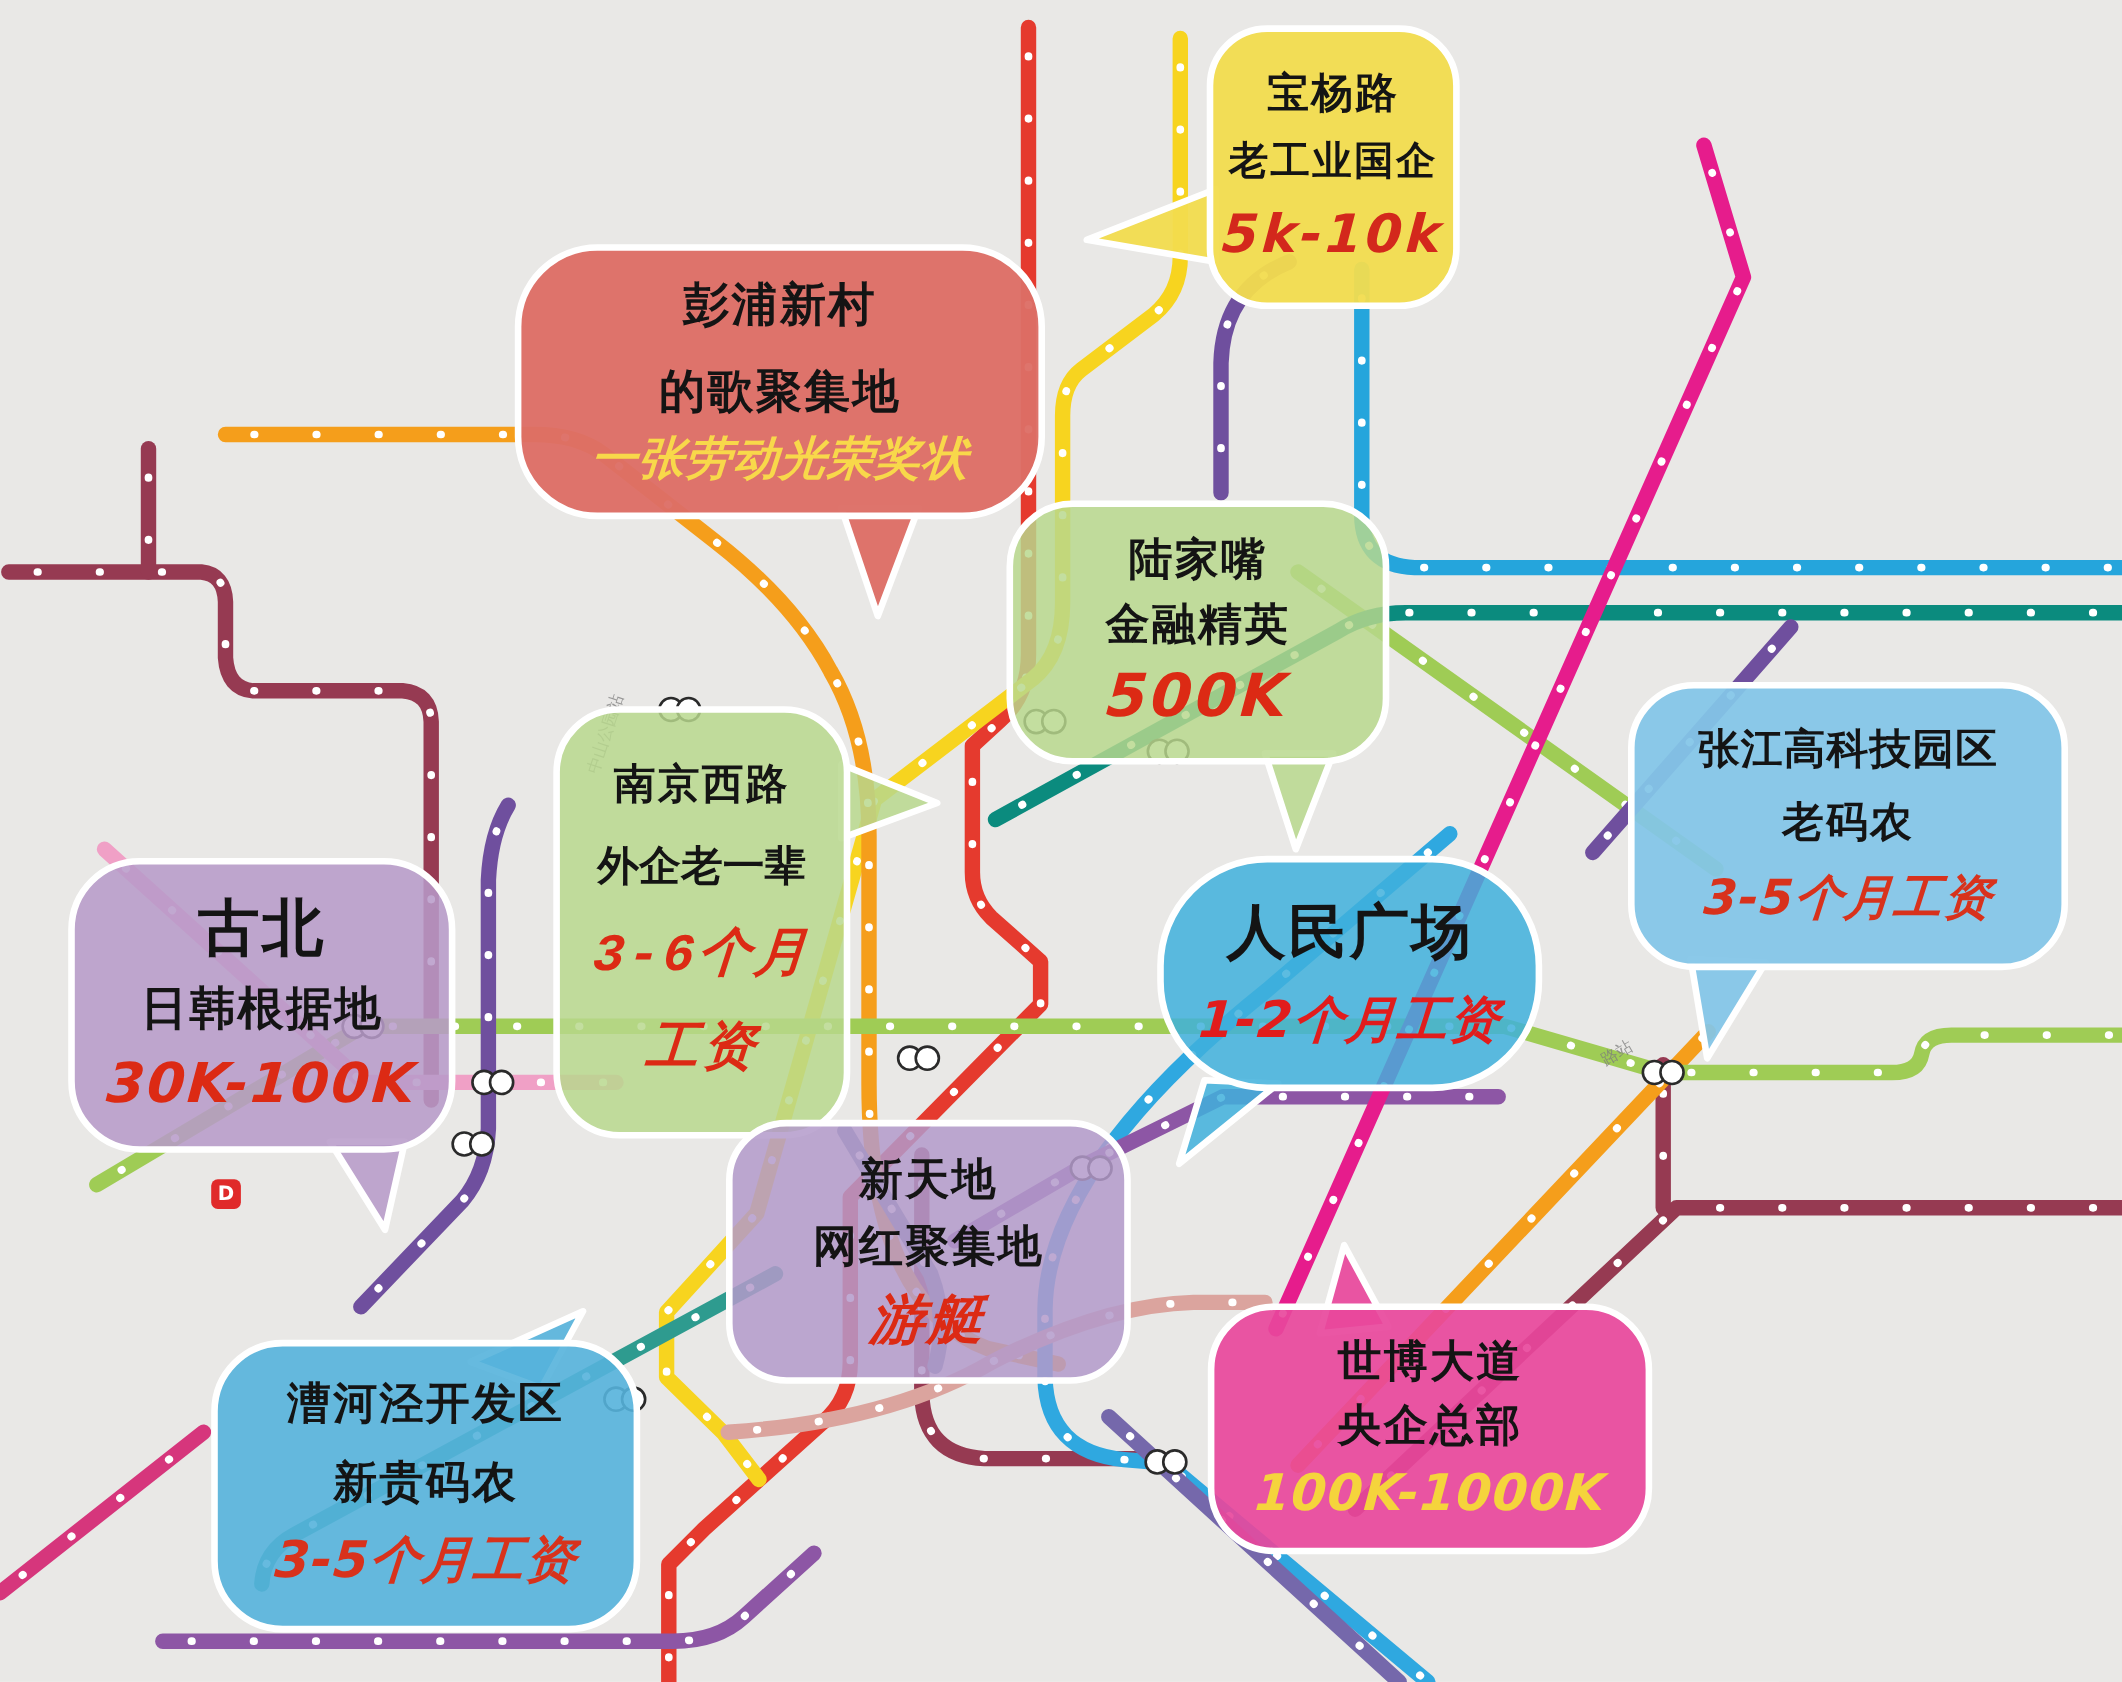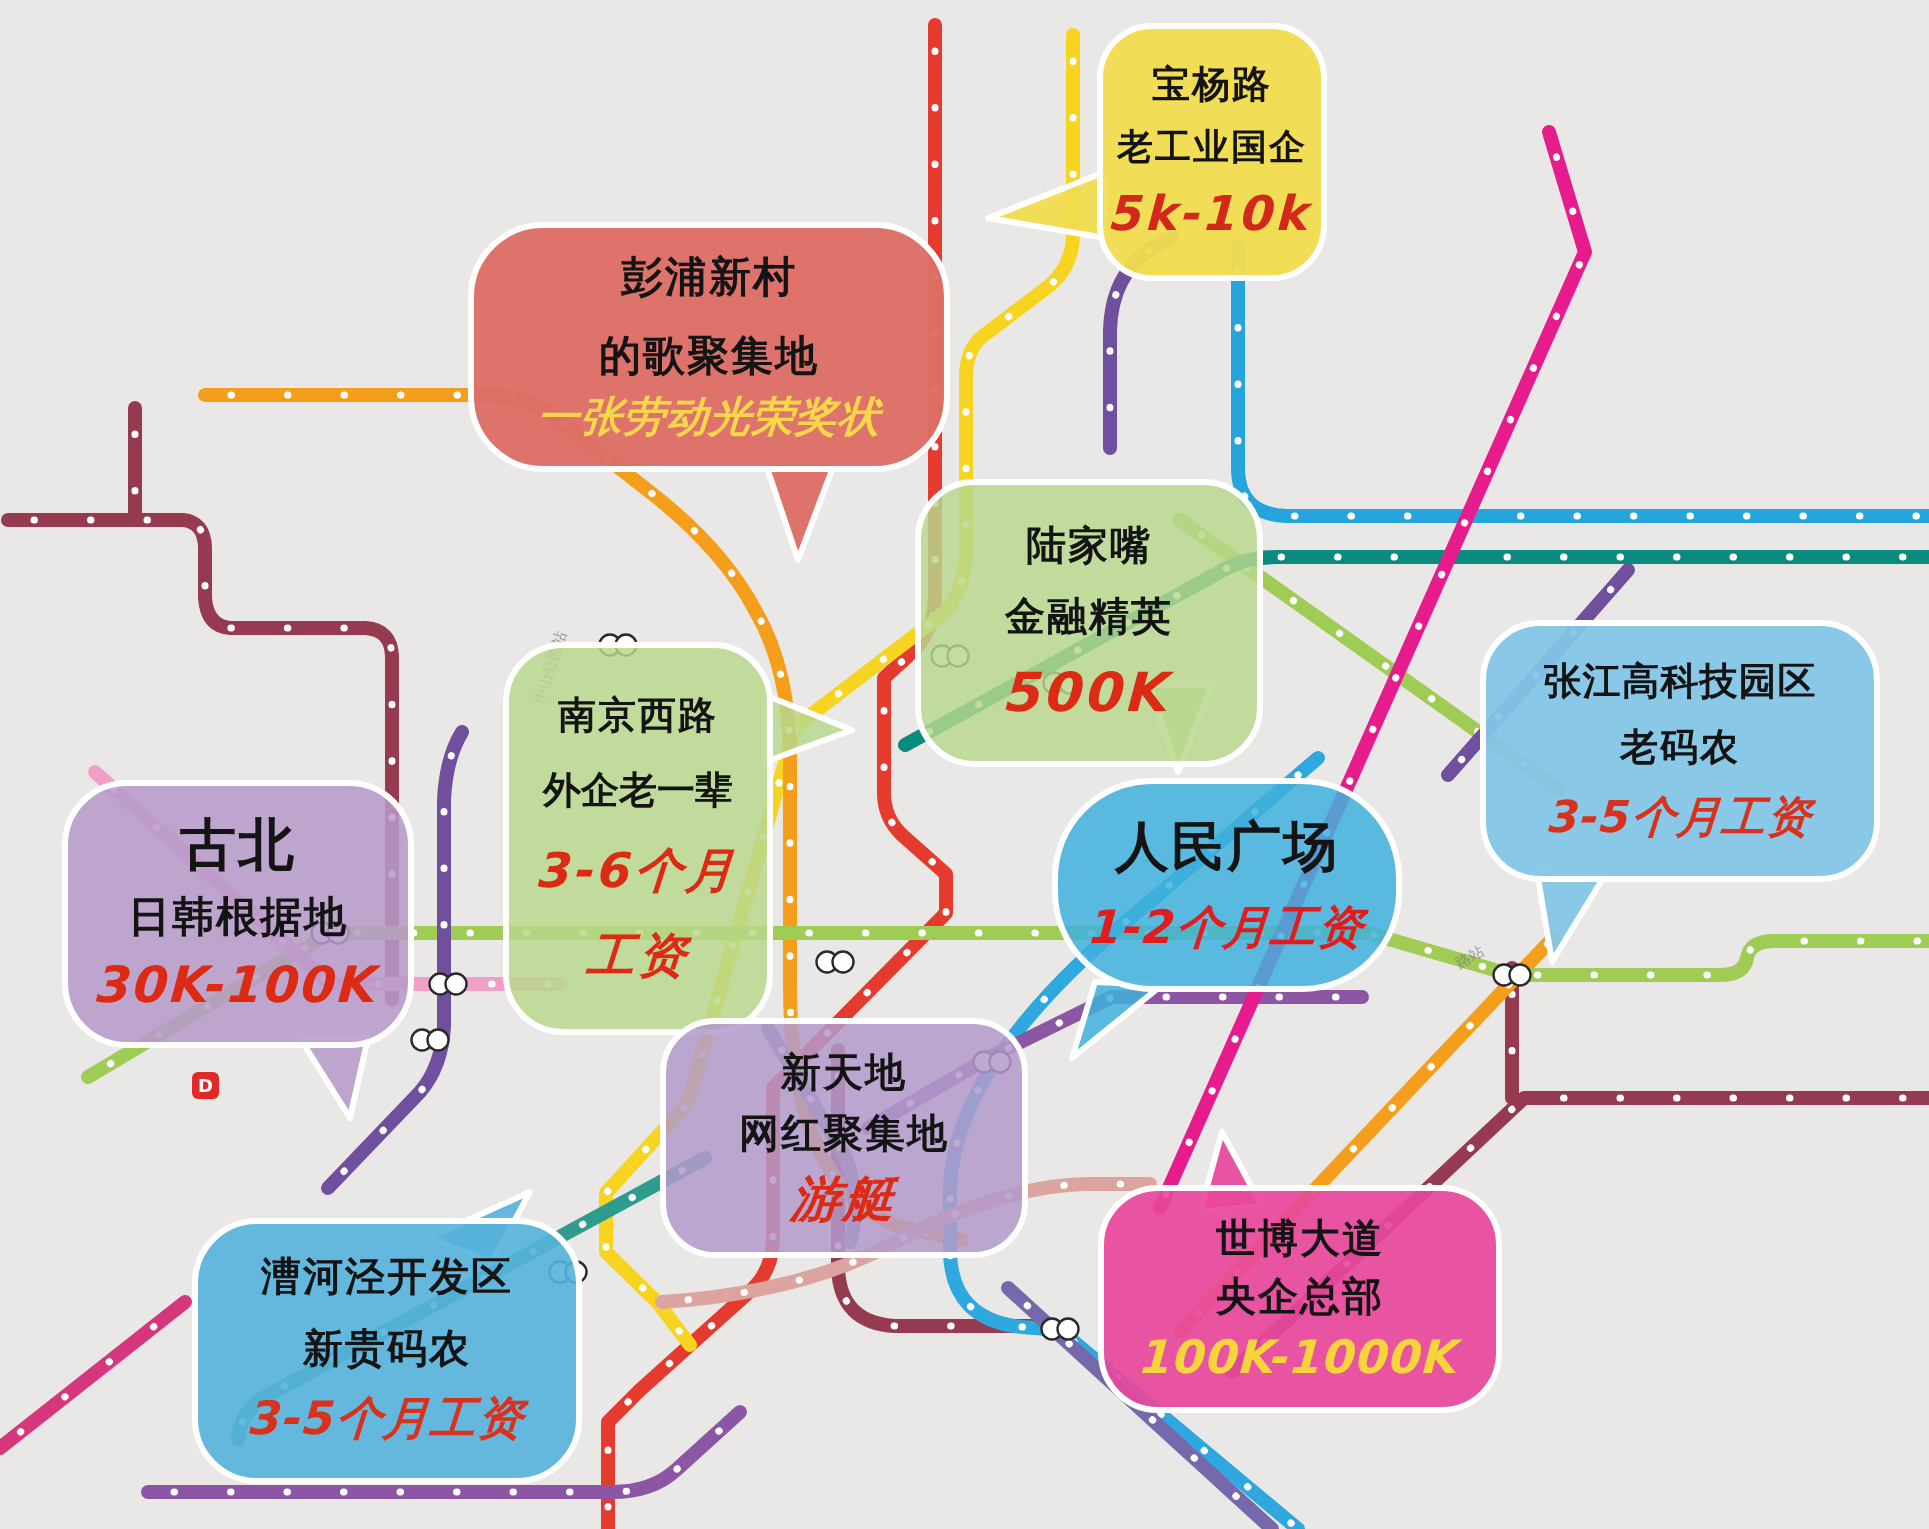--- a/index.html
+++ b/index.html
@@ -126,27 +126,27 @@
     <div class="desc" style="font-size:36px;">老工业国企</div>
     <div class="salary" style="font-size: 48px; color: rgb(211, 40, 28);">5k-10k</div>
   </div>
 
   <div class="bubble" style="left: 468px; top: 222px; width: 482px; height: 250px; border-radius: 75px; padding: 10px 8px; background: rgba(221, 110, 102, 0.96);">
     <div class="loc" style="font-size:42px;">彭浦新村</div>
     <div class="desc" style="font-size:42px;margin-top:18px;">的歌聚集地</div>
     <div class="salary" style="font-size: 42px; letter-spacing: 1px; color: rgb(248, 216, 74);">一张劳动光荣奖状</div>
   </div>
 
-  <div class="bubble" style="left: 915px; top: 455px; width: 348px; height: 288px; border-radius: 60px; padding: 10px 8px; background: rgba(183, 216, 141, 0.84); margin-top: 24px;">
+  <div class="bubble" style="left: 915px; top: 455px; width: 348px; height: 240px; border-radius: 60px; padding: 10px 8px; background: rgba(183, 216, 141, 0.84);">
     <div class="loc" style="font-size:40px;">陆家嘴</div>
     <div class="desc" style="font-size:40px;">金融精英</div>
     <div class="salary" style="font-size: 54px; color: rgb(220, 42, 20);">500K</div>
   </div>
 
-  <div class="bubble" style="left: 503px; top: 642px; width: 270px; height: 393px; border-radius: 60px; padding: 14px 4px; background: rgba(183, 216, 141, 0.84);">
+  <div class="bubble" style="left: 503px; top: 642px; width: 270px; height: 393px; border-radius: 60px; padding: 14px 4px; background: rgba(183, 216, 141, 0.84); font-family: Liberation Mono, monospace;">
     <div class="loc" style="font-size:38px;">南京西路</div>
     <div class="desc" style="font-size:38px;letter-spacing:0;">外企老一辈</div>
     <div class="salary" style="font-size: 48px; color: rgb(220, 42, 20);">3-6个月</div>
     <div class="salary" style="font-size: 48px; color: rgb(220, 42, 20);">工资</div>
   </div>
 
   <div class="bubble" style="left: 62px; top: 780px; width: 352px; height: 268px; border-radius: 65px; padding: 10px 6px; background: rgba(183, 155, 201, 0.867);">
     <div class="loc" style="font-size:56px;">古北</div>
     <div class="desc" style="font-size:42px;">日韩根据地</div>
     <div class="salary" style="font-size: 50px; letter-spacing: 2px; color: rgb(220, 42, 20);">30K-100K</div>

